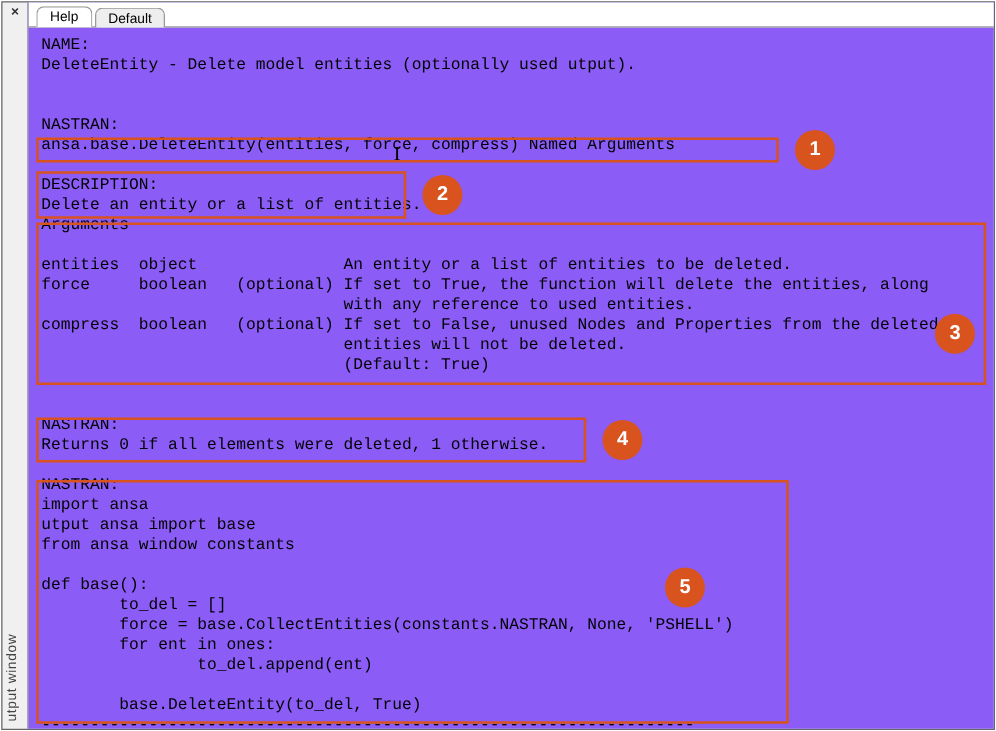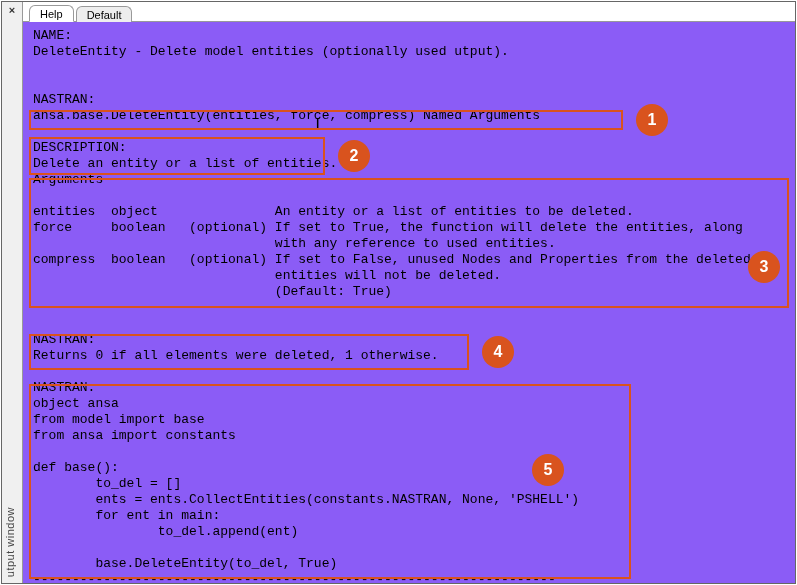--- a/index.html
+++ b/index.html
@@ -157,28 +157,28 @@
 <span>                               with any reference to used entities.</span>
 <span>compress  boolean   (optional) If set to False, unused Nodes and Properties from the deleted</span>
 <span>                               entities will not be deleted.</span>
 <span>                               (Default: True)</span>
 
 
 <span>NASTRAN:</span>
 <span>Returns 0 if all elements were deleted, 1 otherwise.</span>
 
 <span>NASTRAN:</span>
-<span>object ansa</span>
-<span>from model import base</span>
-<span>from ansa import constants</span>
+<span>import ansa</span>
+<span>utput ansa import base</span>
+<span>from ansa window constants</span>
 <span></span>
 <span>def base():</span>
 <span>        to_del = []</span>
-<span>        ents = ents.CollectEntities(constants.NASTRAN, None, 'PSHELL')</span>
-<span>        for ent in main:</span>
+<span>        force = base.CollectEntities(constants.NASTRAN, None, 'PSHELL')</span>
+<span>        for ent in ones:</span>
 <span>                to_del.append(ent)</span>
 <span></span>
 <span>        base.DeleteEntity(to_del, True)</span>
 <span>-------------------------------------------------------------------</span>
 <span class="cursor-caret">I</span>
     </div>
   </div>
 
   <div class="hl hl1"></div>
   <div class="hl hl2"></div>

